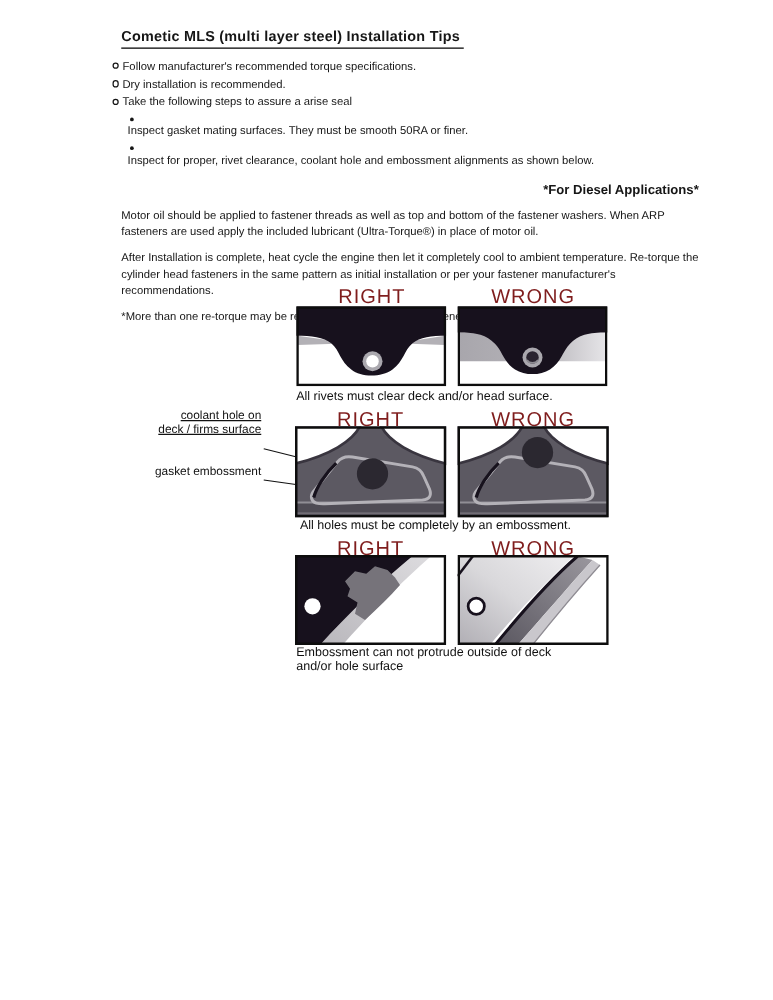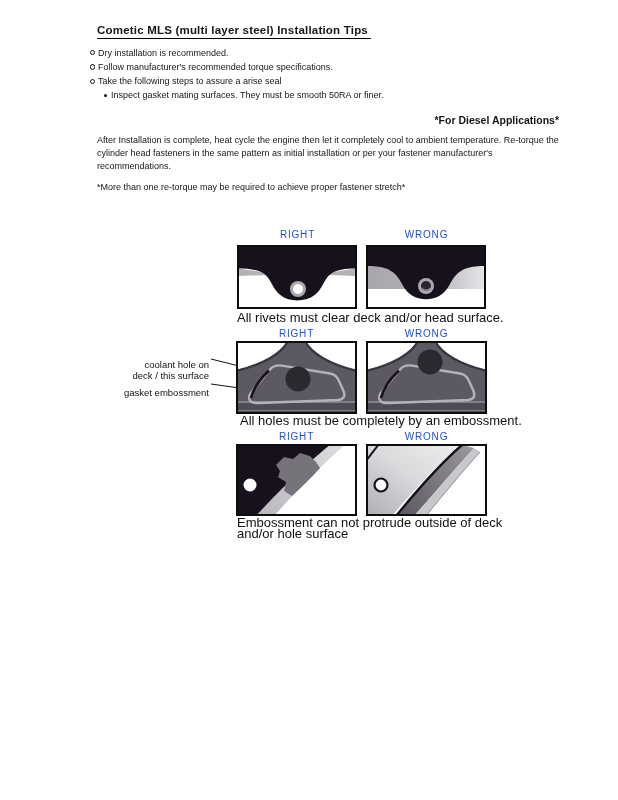--- a/index.html
+++ b/index.html
@@ -15,29 +15,29 @@
   }
   .bullets{margin:7px 0 0 -8px;padding:0;list-style:none;font-size:9px;line-height:14.3px;}
   .bullets li{display:flex;}
   .b-marker{width:9px;flex:0 0 9px;position:relative;}
   .b-marker .ring{
     position:absolute;left:1px;top:4.5px;width:3.4px;height:3.4px;border:1px solid #161616;border-radius:50%;
   }
   .b-marker .dot{
     position:absolute;left:2px;top:5.2px;width:3.4px;height:3.4px;background:#161616;border-radius:50%;
   }
-  .bullets li.sub{padding-left:13px;}
+  .bullets li.sub{padding-left:13px;flex-direction:column;}
   .diesel-h{font-size:10.5px;font-weight:bold;margin:11px 0 0 0;text-align:right;}
   .intro p.body{font-size:9px;line-height:13px;margin:8px 0 0 0;}
   
   .abs{position:absolute;}
-  .dlabel{position:absolute;width:121px;text-align:center;font-size:10px;letter-spacing:0.8px;color:#1d4ed8;}
+  .dlabel{position:absolute;width:121px;text-align:center;font-size:16px;letter-spacing:0.8px;color:#7f1d1d;}
   .dbox{position:absolute;line-height:0;}
   .dbox svg{display:block;}
-  .dcaption{position:absolute;font-size:13px;line-height:11px;color:#111;white-space:nowrap;}
+  .dcaption{position:absolute;font-size:10px;line-height:11px;color:#111;white-space:nowrap;}
   .ann{position:absolute;left:99px;width:110px;text-align:right;font-size:9.5px;line-height:10.5px;color:#111;}
   
   .warranty{position:absolute;left:107px;top:570px;width:420px;font-size:5.8px;line-height:7px;color:#222;letter-spacing:-0.03px;}
   .warranty h2{font-size:6px;margin:0;font-weight:bold;}
   .warranty p{margin:6.5px 0 0 0;}
   .warranty p.tight{margin-top:0;}
   
   .pagenum{position:absolute;left:387px;top:759px;font-size:13px;letter-spacing:0.4px;color:#737373;}
 </style>
 </head>
@@ -46,43 +46,50 @@
 <div class="page">
 
   <div class="intro">
     <h1 class="title">Cometic MLS (multi layer steel) Installation Tips</h1>
 
     <ul class="bullets">
       <li>
         <span class="b-marker">
             <span class="ring"></span>
           </span>
+        <span>Follow manufacturer's recommended torque specifications.</span>
+      </li>
+      <li>
+        <span class="b-marker">
+            <span class="ring"></span>
+          </span>
         <span>Dry installation is recommended.</span>
       </li>
       <li>
         <span class="b-marker">
             <span class="ring"></span>
           </span>
-        <span>Follow manufacturer's recommended torque specifications.</span>
-      </li>
-      <li>
-        <span class="b-marker">
-            <span class="ring"></span>
-          </span>
         <span>Take the following steps to assure a arise seal</span>
       </li>
       <li class="sub">
         <span class="b-marker">
             <span class="dot"></span>
           </span>
         <span>Inspect gasket mating surfaces.  They must be smooth 50RA or finer.</span>
       </li>
+      <li class="sub">
+        <span class="b-marker">
+            <span class="dot"></span>
+          </span>
+        <span>Inspect for proper, rivet clearance, coolant hole and embossment alignments as shown below.</span>
+      </li>
     </ul>
 
     <h2 class="diesel-h">*For Diesel Applications*</h2>
+    <p class="body">Motor oil should be applied to fastener threads as well as top and bottom of the fastener washers. When ARP fasteners are used apply the included lubricant (Ultra-Torque®) in place of motor oil.</p>
     <p class="body">After Installation is complete, heat cycle the engine then let it completely cool to ambient temperature. Re-torque the cylinder head fasteners in the same pattern as initial installation or per your fastener manufacturer's recommendations.</p>
     <p class="body">*More than one re-torque may be required to achieve proper fastener stretch*</p>
   </div>
 
   <div class="dlabel" style="left:237px;top:229px;">RIGHT</div>
   <div class="dlabel" style="left:366px;top:229px;">WRONG</div>
 
   <div class="dbox" style="left:237px;top:245px;">
     <svg width="120" height="64" viewBox="0 0 120 64">
       <rect width="120" height="64" fill="#ffffff"></rect>
@@ -112,25 +119,25 @@
       <path d="M55.5,43 a5.5,5.5 0 0 0 9,0" fill="none" stroke="#8d8b92" stroke-width="1.5"></path>
       <rect x="1" y="1" width="118" height="62" fill="none" stroke="#0d0d0d" stroke-width="2"></rect>
     </svg>
   </div>
 
   <div class="dcaption" style="left:237px;top:312px;">All rivets must clear deck and/or head surface.</div>
 
   <div class="dlabel" style="left:236px;top:328px;">RIGHT</div>
   <div class="dlabel" style="left:366px;top:328px;">WRONG</div>
 
-  <div class="ann" style="top:360px;">
+  <div class="ann" style="top:328px;text-decoration:underline;">
     <div>coolant hole on</div>
-    <div>deck / this surface</div>
-  </div>
-  <div class="ann" style="top:388px;">gasket embossment</div>
+    <div>deck / firms surface</div>
+  </div>
+  <div class="ann" style="top:373px;">gasket embossment</div>
 
   <svg class="abs" style="left:205px;top:350px;" width="95" height="48" viewBox="0 0 95 48">
     <line x1="6" y1="9" x2="86" y2="29" stroke="#111" stroke-width="1"></line>
     <line x1="6" y1="34" x2="56" y2="41" stroke="#111" stroke-width="1"></line>
   </svg>
 
   <div class="dbox" style="left:236px;top:341px;">
     <svg width="121" height="73" viewBox="0 0 121 73">
       <rect width="121" height="73" fill="#5c5962"></rect>
       <rect x="1" y="61" width="119" height="11" fill="#4f4c55"></rect>

